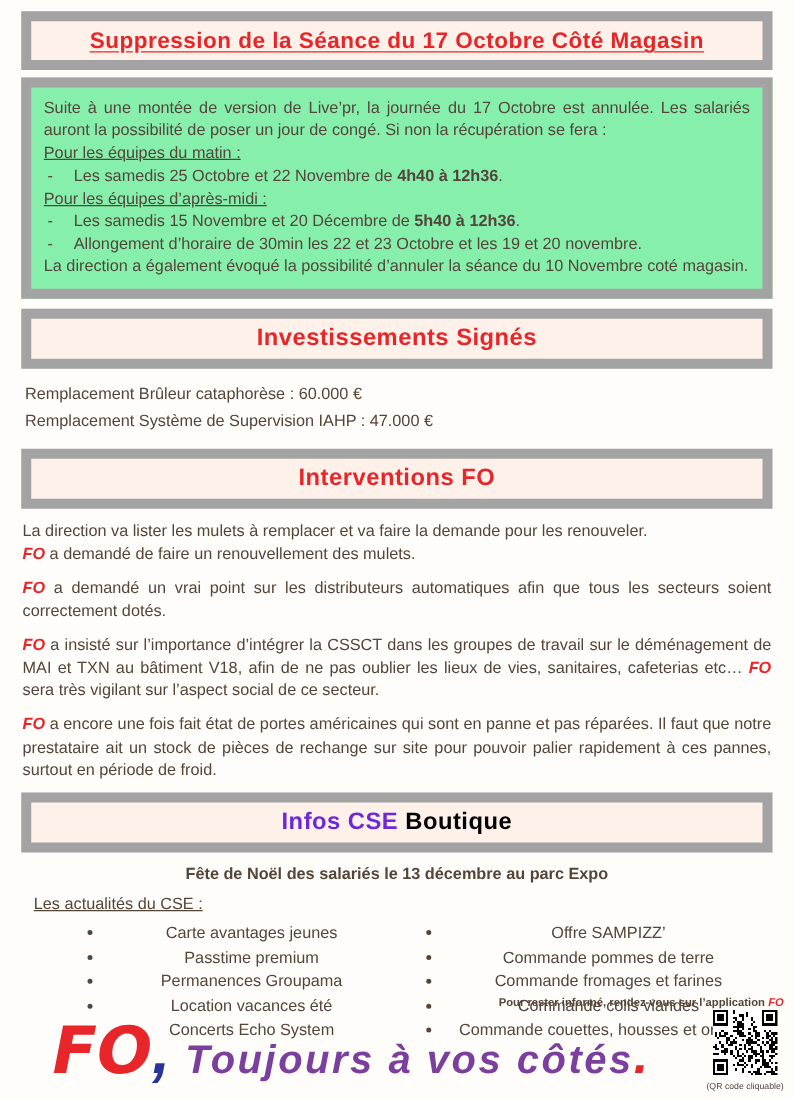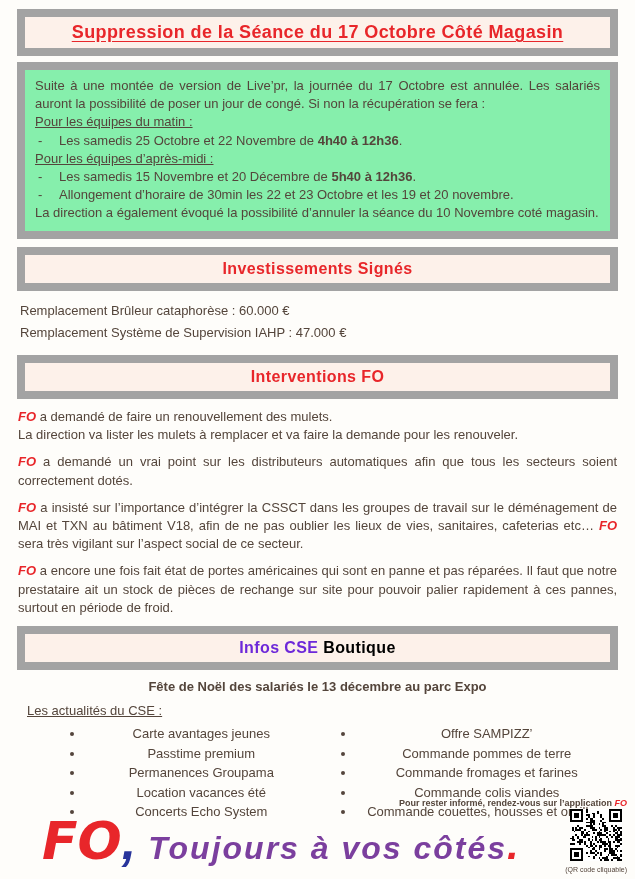--- a/index.html
+++ b/index.html
@@ -4,21 +4,21 @@
 <style>
   html,body{margin:0;padding:0;}
   body{
     width:635px;height:879px;position:relative;overflow:hidden;
     background:#fefdfa;color:#54453b;
     font-family:"Liberation Sans",sans-serif;
   }
   .page{padding:9px 17px 0;}
   .box{border:8px solid #a3a3a3;}
   .hdr{background:#fdf1ea;text-align:center;padding:5px 6px;}
-  .hdr .t{font-weight:bold;font-size:16px;color:#e8262a;letter-spacing:.4px;}
+  .hdr .t{font-weight:bold;font-size:19px;color:#e8262a;letter-spacing:.4px;}
   .main-title .t{font-size:18px;text-decoration:underline;text-underline-offset:3px;}
   .content-box{background:#86efac;margin-top:6px;padding:7px 10px 8px;
     font-size:13px;line-height:1.4;text-align:justify;}
   .uhead{text-decoration:underline;}
   .li{position:relative;padding-left:24px;text-align:left;}
   .li .dash{position:absolute;left:3px;}
   .fo-inline{color:#e8262a;font-weight:bold;font-style:italic;}
   .b{font-weight:bold;}
   .sec{margin-top:8px;}
   .inv-lines{margin:9px 3px 10px;font-size:13px;line-height:1.75;}
@@ -79,24 +79,24 @@
   <div class="inv-lines">
     <div>Remplacement Brûleur cataphorèse : 60.000 €</div>
     <div>Remplacement Système de Supervision IAHP : 47.000 €</div>
   </div>
 
   <div class="box hdr">
     <span class="t">Interventions FO</span>
   </div>
   <div>
     <div class="int-p">
+      <div>La direction va lister les mulets à remplacer et va faire la demande pour les renouveler.</div>
       <div>
         <span class="fo-inline">FO</span><span> a demandé de faire un renouvellement des mulets.</span>
       </div>
-      <div>La direction va lister les mulets à remplacer et va faire la demande pour les renouveler.</div>
     </div>
     <div class="int-p">
       <span class="fo-inline">FO</span><span> a demandé un vrai point sur les distributeurs automatiques afin que tous les secteurs soient correctement dotés.</span>
     </div>
     <div class="int-p">
       <span class="fo-inline">FO</span><span> a insisté sur l’importance d’intégrer la CSSCT dans les groupes de travail sur le déménagement de MAI et TXN au bâtiment V18, afin de ne pas oublier les lieux de vies, sanitaires, cafeterias etc… </span><span class="fo-inline">FO</span><span> sera très vigilant sur l’aspect social de ce secteur.</span>
     </div>
     <div class="int-p">
       <span class="fo-inline">FO</span><span> a encore une fois fait état de portes américaines qui sont en panne et pas réparées. Il faut que notre prestataire ait un stock de pièces de rechange sur site pour pouvoir palier rapidement à ces pannes, surtout en période de froid.</span>
     </div>

